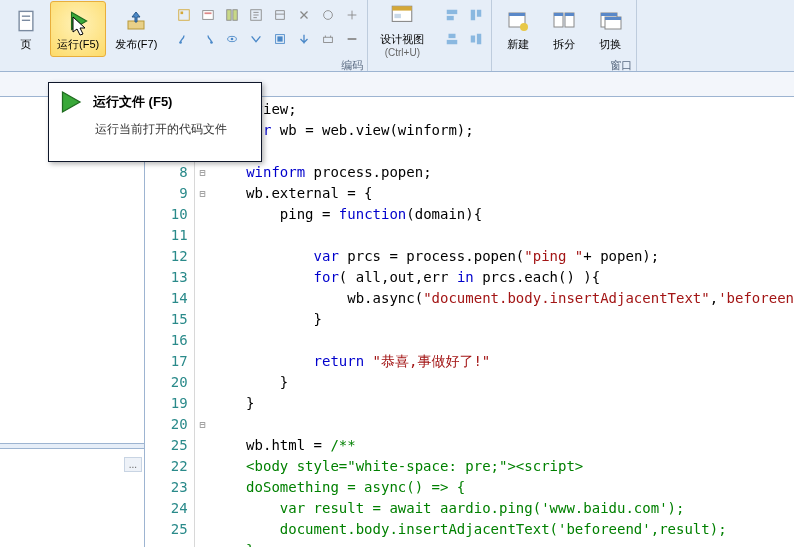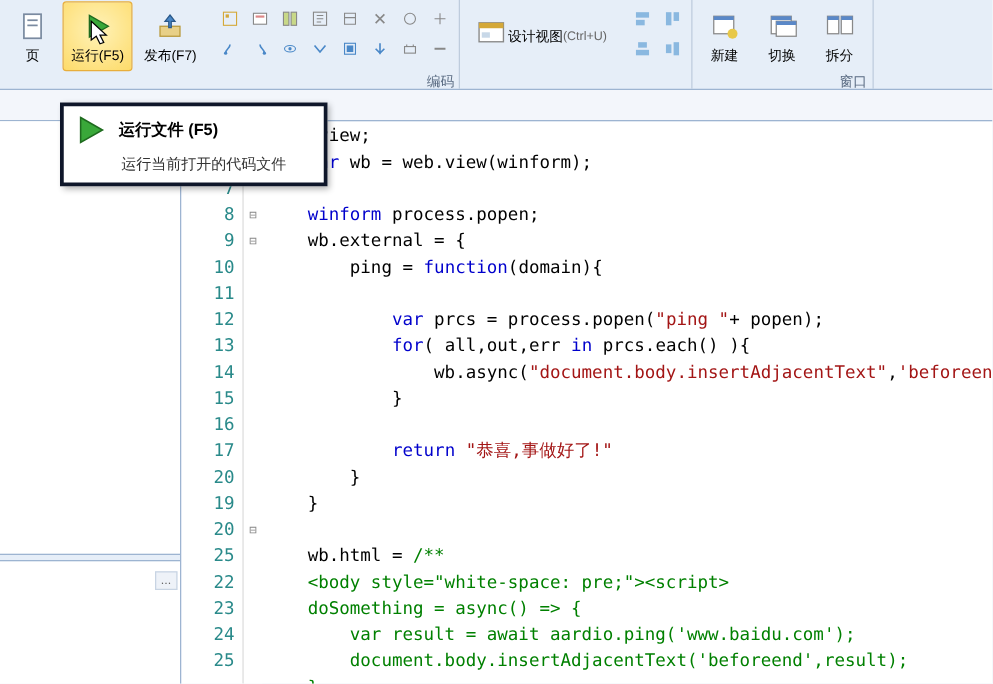--- a/index.html
+++ b/index.html
@@ -7,32 +7,32 @@
 .ribbon{display:flex;background:#e6eef8;border-bottom:1px solid #9db4d1;height:72px}
 .rgroup{border-right:1px solid #beccdd;display:flex;flex-direction:column;padding:1px 4px 2px}
 .rgroup-body{display:flex;align-items:flex-start;gap:2px;flex:1}
 .rgroup-label{text-align:right;font-size:11px;color:#5a6b82;padding-top:1px}
 .big-btn{display:flex;flex-direction:column;align-items:center;justify-content:center;padding:2px 6px;border:1px solid transparent;border-radius:3px;cursor:pointer;min-width:42px;height:56px}
 .big-btn.hot{background:radial-gradient(circle at 50% 40%,#fff2b8,#fddb6a);border:1px solid #e8ae3c}
 .big-btn .ic{width:30px;height:30px;display:flex;align-items:center;justify-content:center}
 .big-btn .lbl{font-size:11px;margin-top:1px}
 .small-grid{display:grid;grid-template-columns:repeat(8,22px);grid-template-rows:22px 22px;gap:2px;padding-top:3px}
 .sm{width:22px;height:22px;border:1px solid transparent;border-radius:2px;display:flex;align-items:center;justify-content:center;cursor:pointer}
-.design-btn{display:flex;flex-direction:row;align-items:center;padding:2px 8px;height:56px;justify-content:space-between}
+.design-btn{display:flex;flex-direction:column;align-items:center;padding:2px 8px;height:56px;justify-content:space-between}
 .design-btn .lbl2{font-size:11px}
 .design-btn .lbl3{font-size:10px;color:#666}
 .design-grid{display:grid;grid-template-columns:22px 22px;grid-template-rows:22px 22px;gap:2px;padding-top:3px}
 .vsep{width:1px;background:#c8d4e3;margin:4px 2px}
 .tabstrip{background:#f3f6fb;border-bottom:1px solid #9db4d1;height:25px;position:relative;display:flex;align-items:flex-end;padding-left:48px}
 .tab{background:#fff;border:1px solid #9db4d1;border-bottom:none;padding:3px 10px 3px 8px;font-size:12px;display:flex;align-items:center;gap:5px;border-radius:3px 3px 0 0;position:relative}
 .tab .x{color:#888;font-weight:bold;margin-left:6px;cursor:pointer}
-.tooltip{position:absolute;top:82px;left:48px;background:#fff;border:3px solid #0f172a;box-shadow:2px 2px 5px rgba(0,0,0,.3);z-index:100;width:214px}
+.tooltip{position:absolute;top:82px;left:48px;background:#fff;border:1px solid #0f172a;box-shadow:2px 2px 5px rgba(0,0,0,.3);z-index:100;width:214px}
 .tooltip-head{display:flex;align-items:center;padding:4px 6px;gap:8px}
 .tooltip-title{font-weight:bold;font-size:13px}
-.tooltip-body{padding:0 6px 6px 46px;font-size:12px;color:#333}
+.tooltip-body{padding:0 6px 23px 46px;font-size:12px;color:#333}
 .main{display:flex;height:450px}
 .left-panel{width:145px;background:#fff;border-right:1px solid #9db4d1;position:relative}
 .left-split{position:absolute;bottom:98px;left:0;right:0;height:6px;background:#e6eef8;border-top:1px solid #9db4d1;border-bottom:1px solid #9db4d1}
 .left-bot{position:absolute;bottom:0;left:0;right:0;height:92px;background:#fff}
 .left-bot-tab{position:absolute;right:2px;top:2px;font-size:10px;color:#666;background:#eef2f8;padding:1px 4px;border:1px solid #c8d4e3}
 .editor{flex:1;background:#fff;display:flex;overflow:hidden}
 .gutter{width:50px;background:#fff;border-right:1px solid #d8d8d8;text-align:right;padding-right:6px;font-family:Consolas,monospace;font-size:14px;color:#2a8a8a;line-height:21px;padding-top:2px}
 .fold{width:16px;background:#fff;font-family:monospace;font-size:10px;color:#888;line-height:21px;padding-top:2px;text-align:center}
 .fold span{display:block;height:21px}
 .code{flex:1;font-family:Consolas,monospace;font-size:14px;line-height:21px;padding-top:2px;padding-left:2px;white-space:pre;color:#000}
@@ -221,38 +221,38 @@
               <rect x="3" y="4" width="16" height="14" fill="#fff" stroke="#888"></rect>
               <rect x="3" y="4" width="16" height="3" fill="#5a88c8"></rect>
               <circle cx="18" cy="18" r="4" fill="#e8c848"></circle>
             </svg>
           </div>
         <div class="lbl">新建</div>
       </div>
       <div class="big-btn">
         <div class="ic">
             <svg viewBox="0 0 24 24" style="width:24px;height:24px">
+              <rect x="2" y="4" width="9" height="14" fill="#fff" stroke="#888"></rect>
+              <rect x="13" y="4" width="9" height="14" fill="#fff" stroke="#888"></rect>
+              <rect x="2" y="4" width="9" height="3" fill="#5a88c8"></rect>
+              <rect x="13" y="4" width="9" height="3" fill="#5a88c8"></rect>
+            </svg>
+          </div>
+        <div class="lbl">拆分</div>
+      </div>
+      <div class="big-btn">
+        <div class="ic">
+            <svg viewBox="0 0 24 24" style="width:24px;height:24px">
               <rect x="3" y="4" width="16" height="14" fill="#fff" stroke="#888"></rect>
               <rect x="3" y="4" width="16" height="3" fill="#5a88c8"></rect>
               <rect x="7" y="8" width="16" height="12" fill="#fff" stroke="#888"></rect>
               <rect x="7" y="8" width="16" height="3" fill="#5a88c8"></rect>
             </svg>
           </div>
         <div class="lbl">切换</div>
-      </div>
-      <div class="big-btn">
-        <div class="ic">
-            <svg viewBox="0 0 24 24" style="width:24px;height:24px">
-              <rect x="2" y="4" width="9" height="14" fill="#fff" stroke="#888"></rect>
-              <rect x="13" y="4" width="9" height="14" fill="#fff" stroke="#888"></rect>
-              <rect x="2" y="4" width="9" height="3" fill="#5a88c8"></rect>
-              <rect x="13" y="4" width="9" height="3" fill="#5a88c8"></rect>
-            </svg>
-          </div>
-        <div class="lbl">拆分</div>
       </div>
     </div>
     <div class="rgroup-label">窗口</div>
   </div>
 </div>
 
 <div class="tabstrip">
   <div class="tab" style="background:#fff2b8;min-width:210px">
     <span class="x" style="position:absolute;right:6px">×</span>
   </div>

